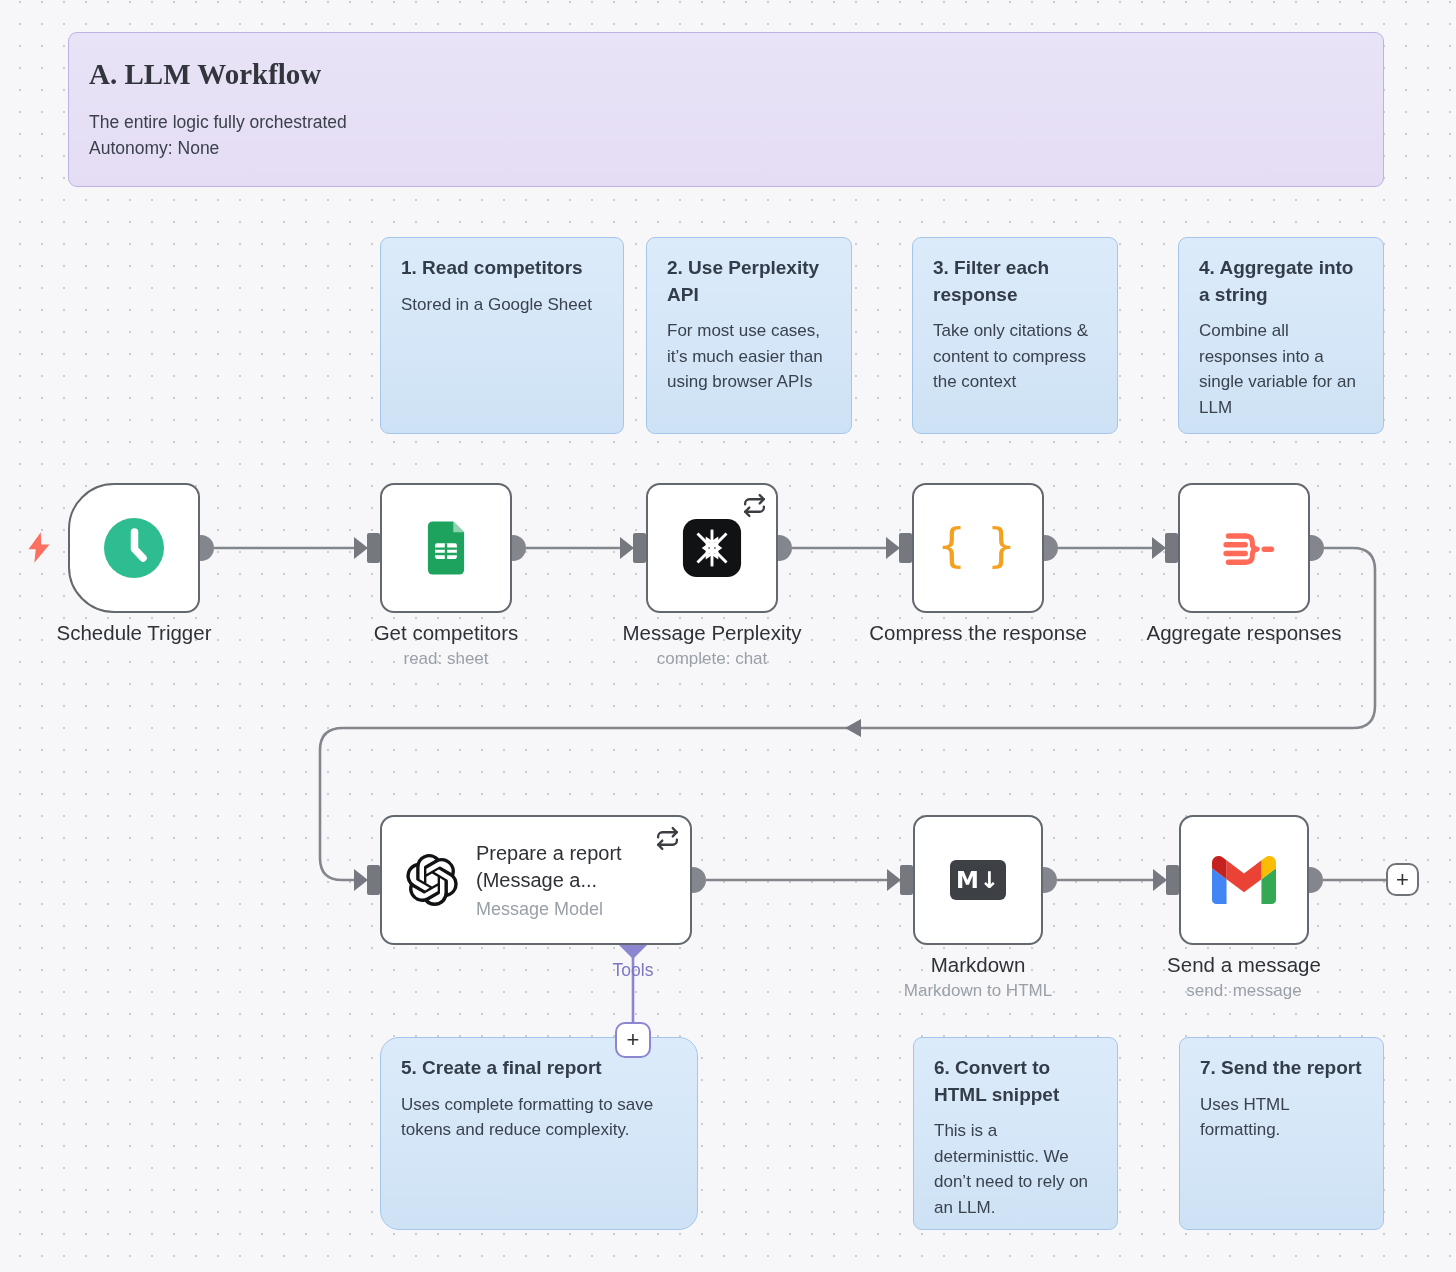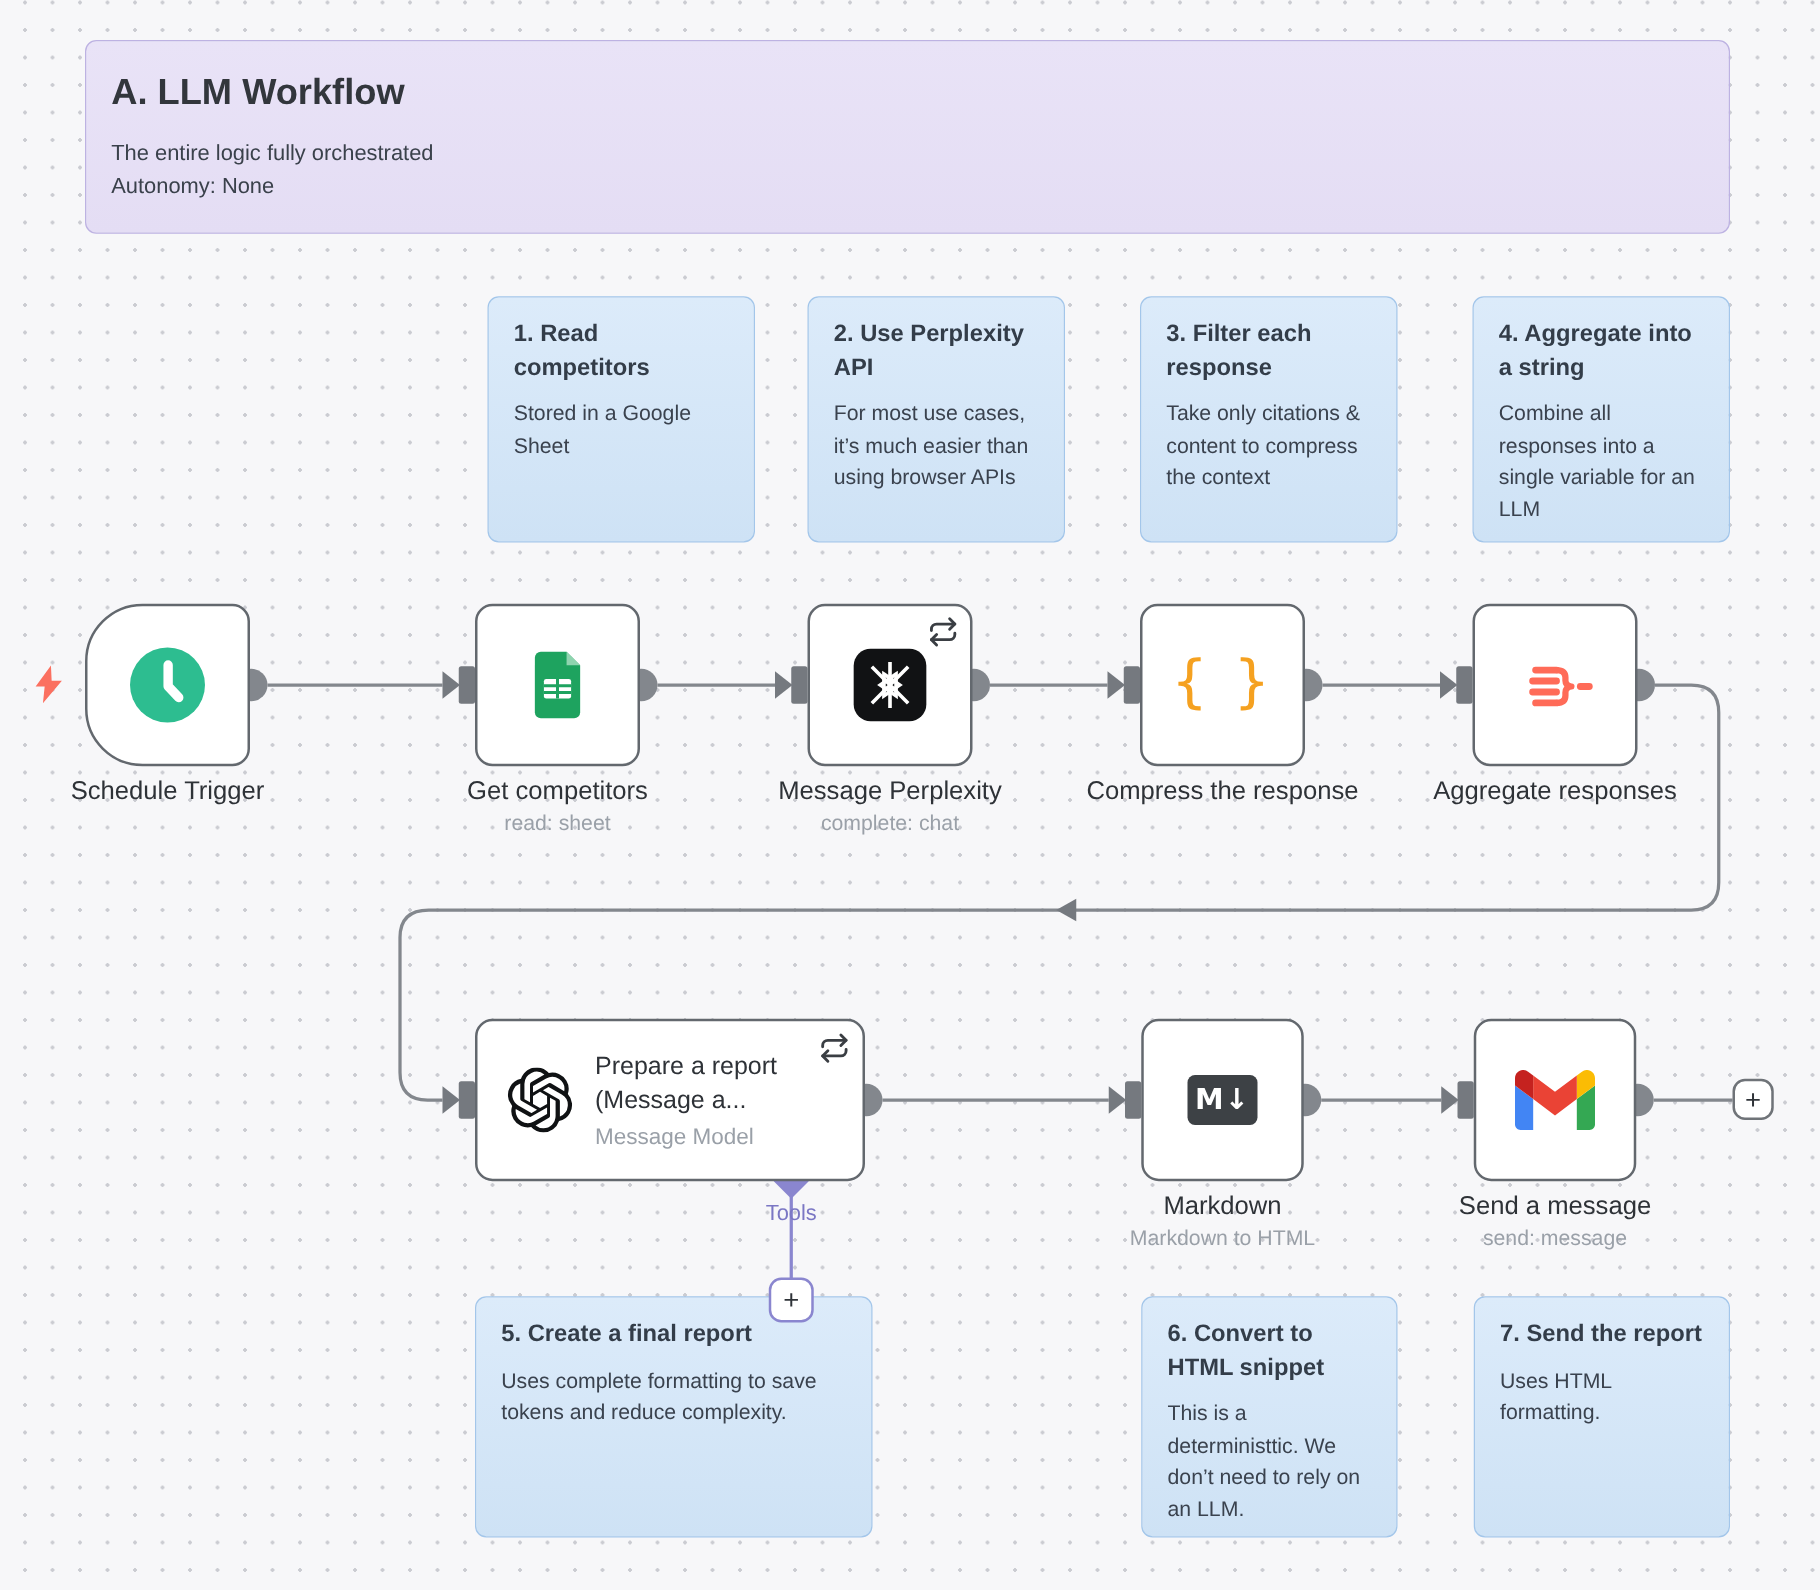--- a/index.html
+++ b/index.html
@@ -15,21 +15,21 @@
   .sticky{position:absolute;border-radius:9px;box-sizing:border-box;}
   .sticky.purple{
     background:linear-gradient(180deg,#e9e3f7 0%,#e4ddf4 100%);
     border:1px solid #bdb2e2;
   }
   .sticky.blue{
     background:linear-gradient(180deg,#dcebfa 0%,#cee2f5 100%);
     border:1px solid #a3c6ea;
   }
   .sticky-pad{padding:17px 20px;}
-  .header-title{font-size:29px;font-weight:700;color:#32363c;margin:8px 0 14px 0;}
+  .header-title{font-size:29px;font-weight:700;color:#32363c;margin:8px 0 14px 0;font-family:Liberation Serif, serif;}
   .header-body{font-size:17.5px;color:#3a414b;line-height:1.5;margin-top:18px;}
   .note-title{font-size:19px;font-weight:700;color:#333d49;line-height:1.4;margin:0 0 10px 0;}
   .note-body{font-size:17px;color:#3a424e;line-height:1.5;}
   
   .node{
     position:absolute;background:#fff;border:2px solid #63686e;border-radius:14px;
     box-sizing:border-box;display:flex;align-items:center;justify-content:center;
   }
   .node.trigger{border-radius:46px 14px 14px 46px;}
   .caption{position:absolute;text-align:center;}
@@ -124,21 +124,21 @@
 </svg>
 
 <div class="sticky purple sticky-pad" style="left:68px;top:32px;width:1316px;height:155px;">
   <div class="header-title">A. LLM Workflow</div>
   <div class="header-body">
     <div>The entire logic fully orchestrated</div>
     <div>Autonomy: None</div>
   </div>
 </div>
 
-<div class="sticky blue sticky-pad" style="left:380px;top:237px;width:214px;height:197px;margin-left:10px;">
+<div class="sticky blue sticky-pad" style="left:380px;top:237px;width:244px;height:197px;">
   <div class="note-title">1. Read competitors</div>
   <div class="note-body">Stored in a Google Sheet</div>
 </div>
 <div class="sticky blue sticky-pad" style="left:646px;top:237px;width:206px;height:197px;">
   <div class="note-title">2. Use Perplexity API</div>
   <div class="note-body">For most use cases, it’s much easier than using browser APIs</div>
 </div>
 <div class="sticky blue sticky-pad" style="left:912px;top:237px;width:206px;height:197px;">
   <div class="note-title">3. Filter each response</div>
   <div class="note-body">Take only citations &amp; content to compress the context</div>
@@ -260,21 +260,21 @@
 </div>
 <div class="caption" style="left:1094px;top:953px;width:300px;">
   <div class="lbl">Send a message</div>
   <div class="sub">send: message</div>
 </div>
 
 <div class="plus-btn gray" style="left:1386px;top:863px;width:33px;height:33px;">
     <span>+</span>
   </div>
 
-<div class="sticky blue sticky-pad" style="left:380px;top:1037px;width:318px;height:193px;">
+<div class="sticky blue sticky-pad" style="left:380px;top:1037px;width:318px;height:193px;border-radius:19px;">
   <div class="note-title">5. Create a final report</div>
   <div class="note-body">Uses complete formatting to save tokens and reduce complexity.</div>
 </div>
 <div class="sticky blue sticky-pad" style="left:913px;top:1037px;width:205px;height:193px;">
   <div class="note-title">6. Convert to HTML snippet</div>
   <div class="note-body">This is a deterministtic. We don’t need to rely on an LLM.</div>
 </div>
 <div class="sticky blue sticky-pad" style="left:1179px;top:1037px;width:205px;height:193px;">
   <div class="note-title">7. Send the report</div>
   <div class="note-body">Uses HTML formatting.</div>

